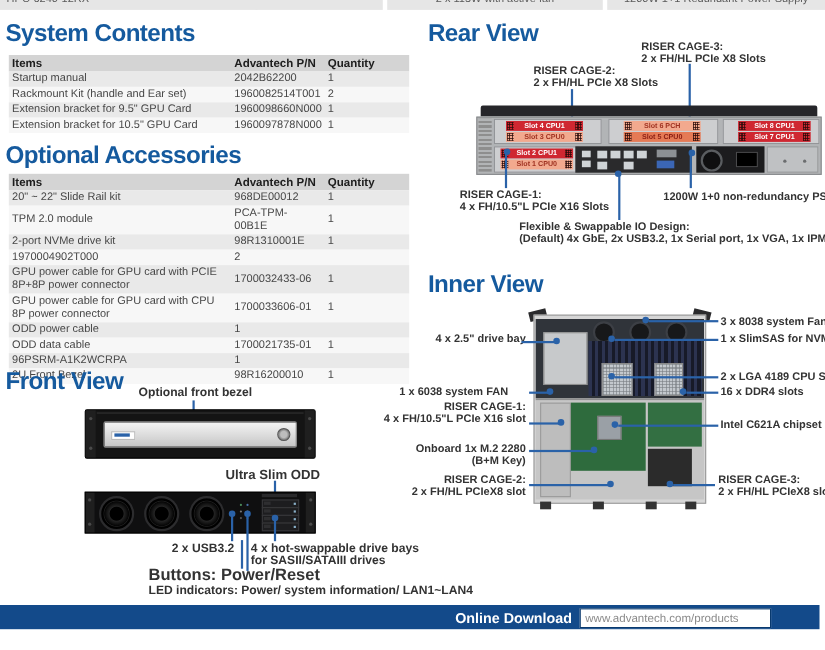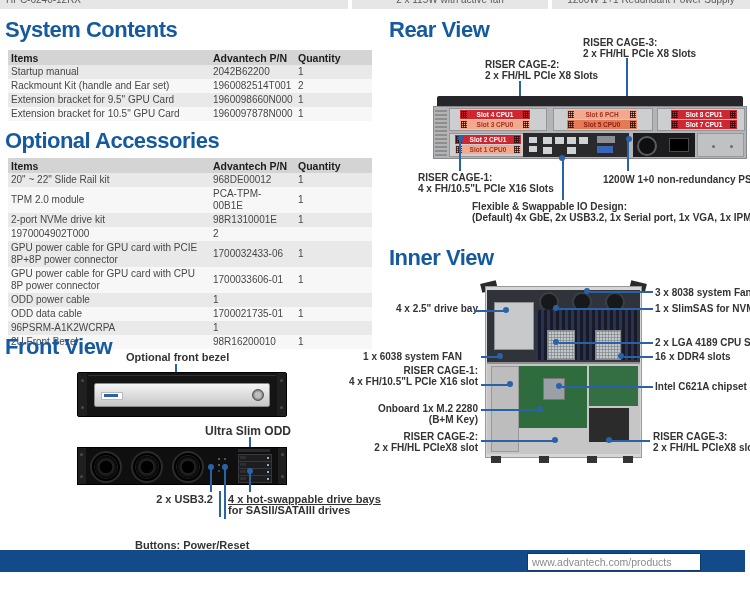--- a/index.html
+++ b/index.html
@@ -264,23 +264,24 @@
 
   <div class="dot" style="left:208px;top:464px;"></div>
   <div class="dot" style="left:222px;top:464px;"></div>
   <div class="dot" style="left:247px;top:468px;"></div>
   <div class="vline" style="left:210px;top:467px;height:25px;"></div>
   <div class="vline" style="left:224px;top:467px;height:52px;"></div>
   <div class="vline" style="left:249px;top:471px;height:21px;"></div>
   <div class="vline" style="left:219px;top:491px;height:26px;background:#2a62a8;"></div>
 
   <div class="lbl r" style="right:537px;top:494px;font-size:11px;">2 x USB3.2</div>
-  <div class="lbl" style="left:228px;top:494px;font-size:11px;text-decoration:underline;">4 x hot-swappable drive bays</div>
+  <div class="lbl" style="left:228px;top:494px;font-size:11px;">4 x hot-swappable drive bays</div>
   <div class="lbl" style="left:228px;top:505px;font-size:11px;">for SASII/SATAIII drives</div>
-  <div class="lbl" style="left:135px;top:540px;font-size:11px;">Buttons: Power/Reset</div>
+  <div class="lbl" style="left:135px;top:517px;font-size:15px;">Buttons: Power/Reset</div>
+  <div class="lbl" style="left:135px;top:532px;font-size:11px;">LED indicators: Power/ system information/ LAN1~LAN4</div>
 
   <div class="h1" style="left:389px;top:17px;">Rear View</div>
 
   <div class="lbl" style="left:583px;top:37px;">RISER CAGE-3:</div>
   <div class="lbl" style="left:583px;top:48px;">2 x FH/HL PCIe X8 Slots</div>
   <div class="lbl" style="left:485px;top:59px;">RISER CAGE-2:</div>
   <div class="lbl" style="left:485px;top:70px;">2 x FH/HL PCIe X8 Slots</div>
   <div class="vline" style="left:626px;top:58px;height:58px;"></div>
   <div class="dot" style="left:623px;top:113px;"></div>
   <div class="vline" style="left:519px;top:81px;height:44px;"></div>
@@ -410,17 +411,18 @@
   <div class="dot" style="left:556px;top:383px;"></div>
   <div class="hline" style="left:562px;top:386px;width:91px;"></div>
   <div class="lbl" style="left:655px;top:381px;text-align:center;">Intel C621A chipset</div>
 
   <div class="dot" style="left:606px;top:437px;"></div>
   <div class="hline" style="left:612px;top:440px;width:38px;"></div>
   <div class="lbl" style="left:653px;top:431px;">RISER CAGE-3:</div>
   <div class="lbl" style="left:653px;top:442px;">2 x FH/HL PCIeX8 slot</div>
 
   <div class="footbar"></div>
+  <div class="footlabel">Online Download</div>
   <div class="urlbox">
     <div class="urltext">www.advantech.com/products</div>
   </div>
 
 </div>
 
 </body></html>

